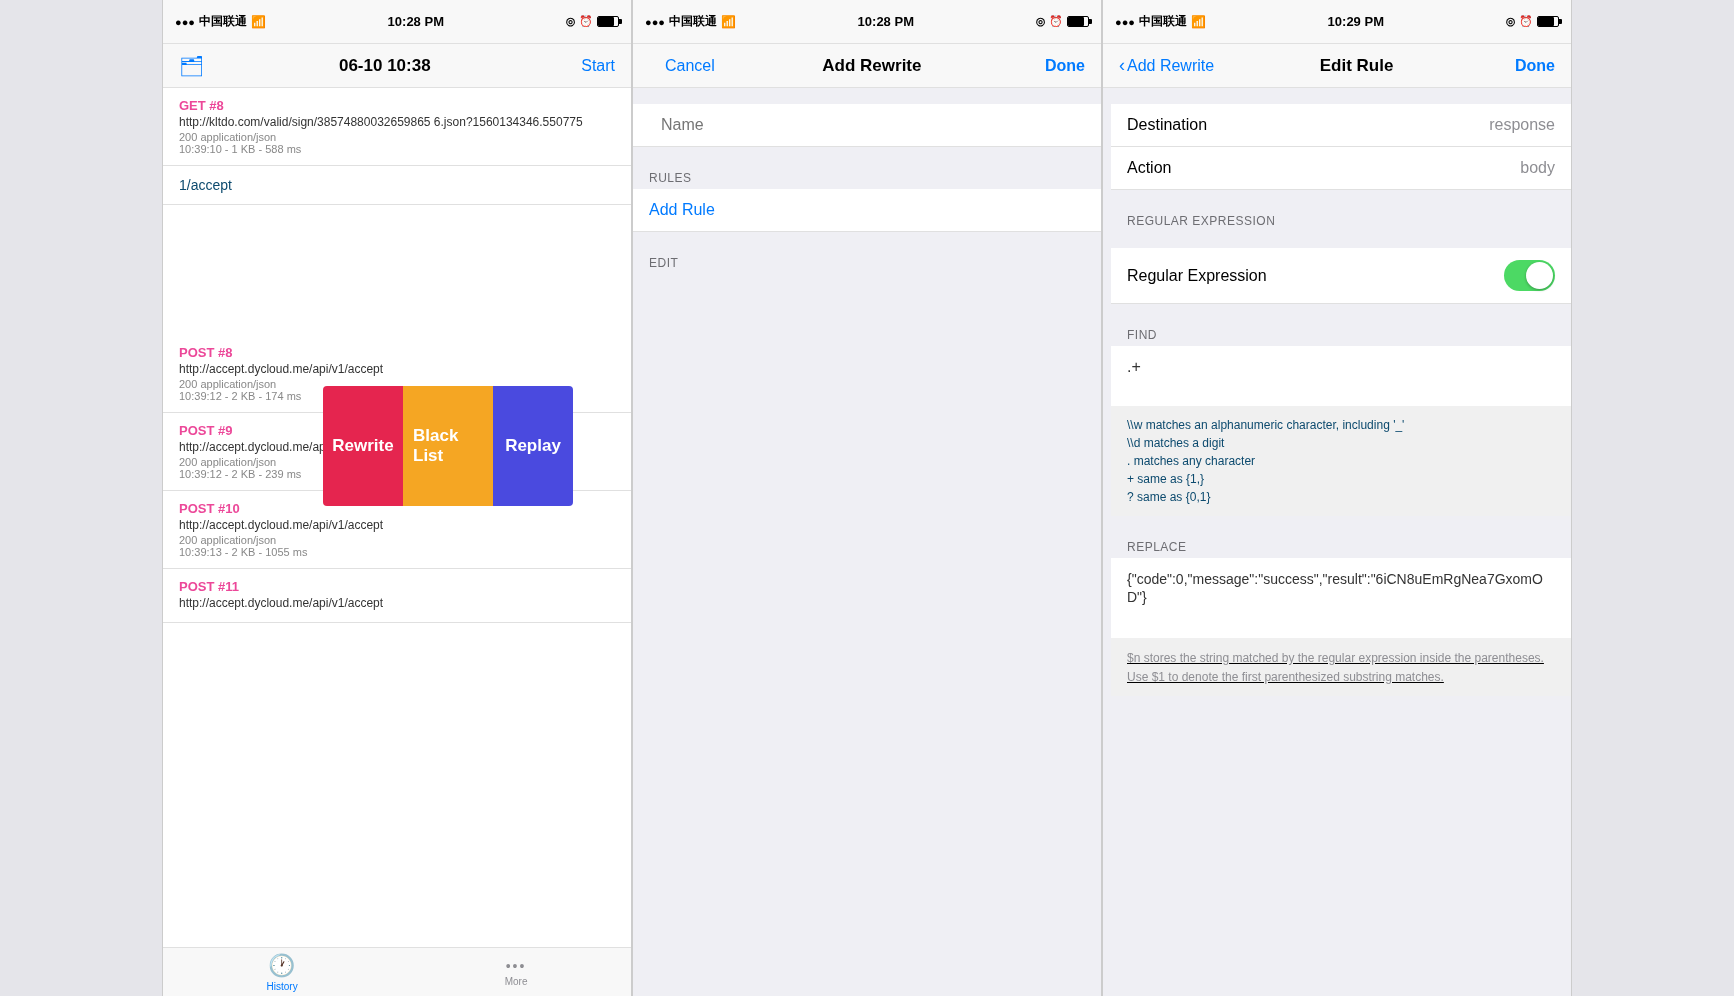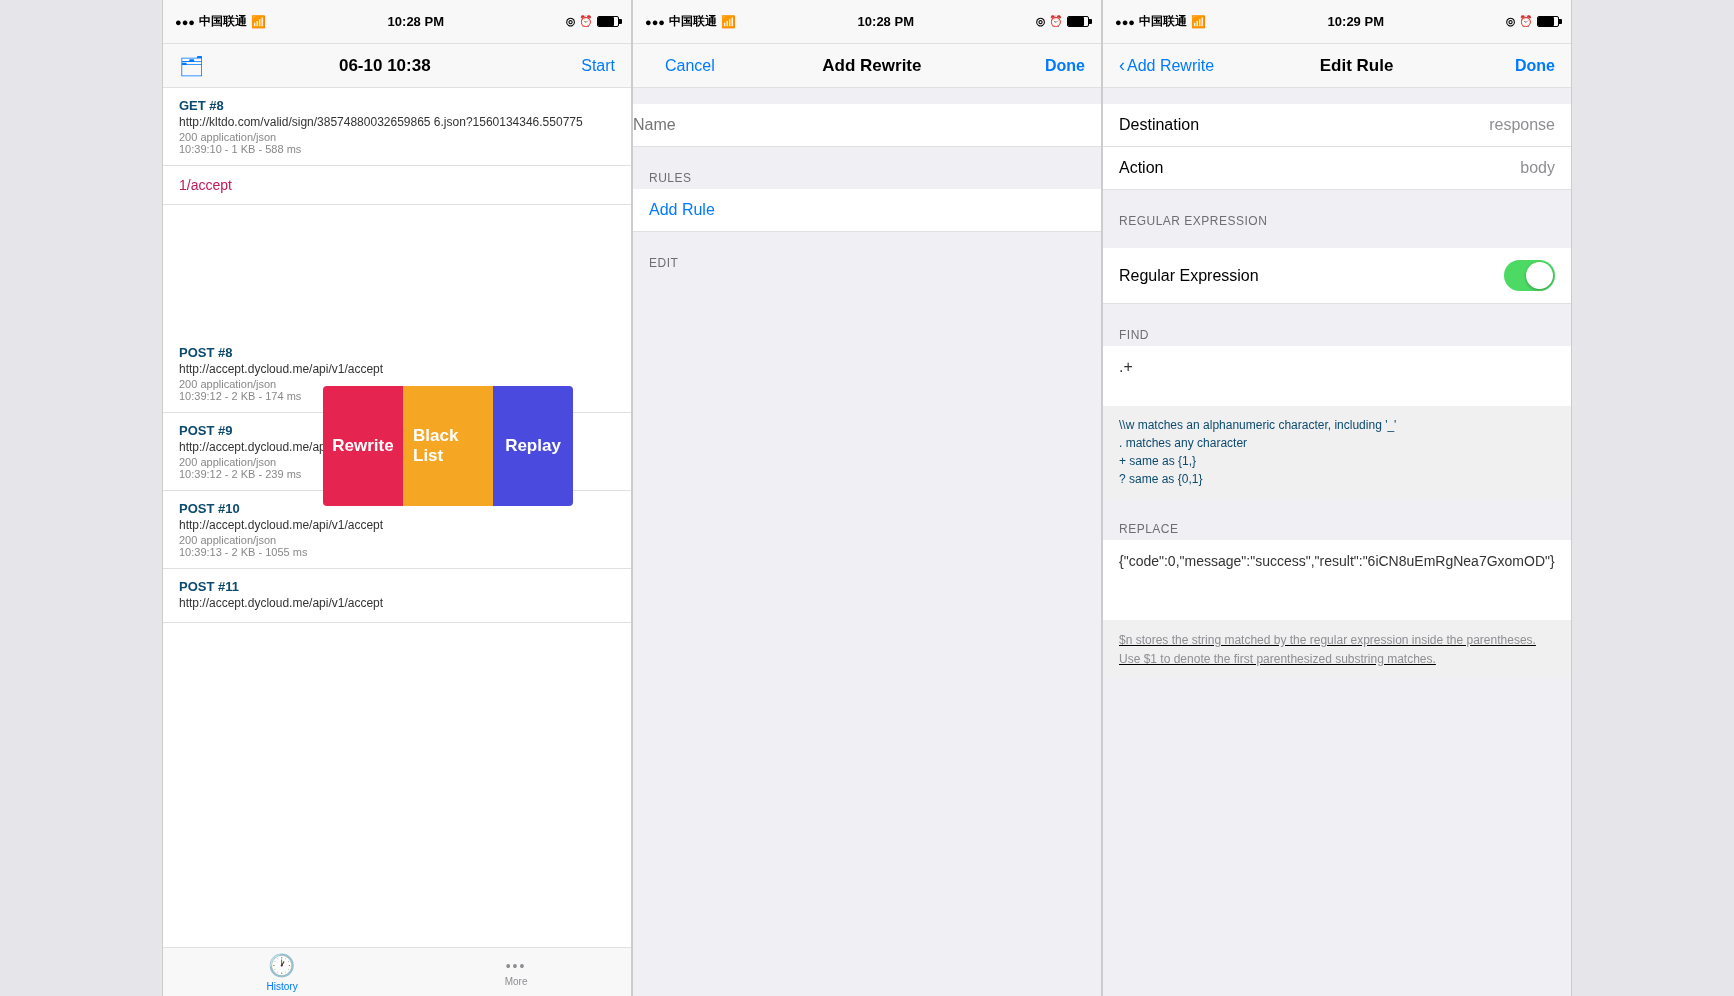--- a/index.html
+++ b/index.html
@@ -52,21 +52,21 @@
       justify-content: space-between;
       padding: 0 16px;
       border-bottom: 1px solid #e0e0e0;
     }
     .nav-title { font-size: 17px; font-weight: 600; color: #000; }
     .nav-action { font-size: 16px; color: #007aff; font-weight: 400; margin-left: 16px; }
 
     
     .history-content { overflow-y: auto; height: calc(996px - 44px - 44px - 49px); }
     .request-item { padding: 10px 16px; border-bottom: 1px solid #e0e0e0; }
-    .request-method { font-size: 13px; font-weight: 600; color: #0c4a6e; }
+    .request-method { font-size: 13px; font-weight: 600; color: #ec4899; }
     .request-url { font-size: 12px; color: #333; word-break: break-all; margin: 2px 0; }
     .request-meta { font-size: 11px; color: #888; }
     .context-menu {
       position: absolute;
       top: 220px;
       left: 160px;
       display: flex;
       gap: 0;
       z-index: 20;
     }
@@ -99,31 +99,31 @@
       justify-content: space-around;
     }
     .tab-item { display: flex; flex-direction: column; align-items: center; gap: 2px; font-size: 10px; }
     .tab-item.active { color: #007aff; }
     .tab-item.inactive { color: #8e8e93; }
     .tab-icon { font-size: 22px; }
 
     
     .form-content { background: #efeff4; height: calc(996px - 44px - 44px); overflow-y: auto; }
     .form-input-section { background: #fff; margin: 16px 0 0 0; }
-    .form-input-row { padding: 12px 0; border-bottom: 1px solid #e0e0e0; }
+    .form-input-row { padding: 12px 28px; border-bottom: 1px solid #e0e0e0; }
     .form-input { width: 100%; border: none; outline: none; font-size: 16px; color: #000; background: transparent; }
     .section-header { padding: 8px 16px 4px; font-size: 12px; color: #6d6d72; text-transform: uppercase; letter-spacing: 0.5px; }
     .section-body { background: #fff; }
     .section-row { padding: 12px 16px; border-bottom: 1px solid #e0e0e0; font-size: 16px; }
     .section-row-url { color: #333; word-break: break-all; }
     .section-row-add { color: #007aff; }
     .section-row-link { color: #007aff; }
 
     
-    .edit-content { background: #efeff4; height: calc(996px - 44px - 44px); overflow-y: auto; }
+    .edit-content { background: #efeff4; height: calc(996px - 44px - 44px); overflow-y: auto; padding-left: 8px; }
     .edit-nav-back { display: flex; align-items: center; gap: 2px; color: #007aff; font-size: 16px; }
     .chevron { font-size: 16px; }
     .detail-section { background: #fff; margin: 16px 0 0 0; }
     .detail-row { display: flex; justify-content: space-between; align-items: center; padding: 12px 16px; border-bottom: 1px solid #e0e0e0; }
     .detail-label { font-size: 16px; color: #000; }
     .detail-value { font-size: 16px; color: #8e8e93; }
     .toggle-on { width: 51px; height: 31px; background: #4cd964; border-radius: 16px; position: relative; }
     .toggle-on::after { content:''; position:absolute; right:2px; top:2px; width:27px; height:27px; background:#fff; border-radius:50%; box-shadow: 0 1px 3px rgba(0,0,0,0.3); }
     .regex-section-header { padding: 8px 16px 4px; font-size: 12px; color: #6d6d72; text-transform: uppercase; letter-spacing: 0.5px; background: #efeff4; }
     .find-input-area { background: #fff; padding: 12px 16px; min-height: 60px; }
@@ -167,21 +167,21 @@
 
     <div class="request-item">
       <div class="request-method">GET  #8</div>
       <div class="request-url">http://kltdo.com/valid/sign/38574880032659865 6.json?1560134346.550775</div>
       <div class="request-meta">200  application/json</div>
       <div class="request-meta">10:39:10 - 1 KB - 588 ms</div>
     </div>
 
     <div style="position:relative;">
       <div class="request-item">
-        <span style="font-size:14px;color:#be185d;text-align:center;">1/accept</span>
+        <span style="font-size:14px;color:#0c4a6e;text-align:center;">1/accept</span>
       </div>
 
       <div class="context-menu">
         <div class="context-btn ctx-rewrite">Rewrite</div>
         <div class="context-btn ctx-blacklist">Black List</div>
         <div class="context-btn ctx-replay">Replay</div>
       </div>
       <div style="height:130px;"></div>
     </div>
 
@@ -320,20 +320,21 @@
       </div>
     </div>
 
     <div style="margin-top:16px;">
       <div class="regex-section-header">FIND</div>
       <div class="find-input-area">
         <span class="find-input-text">.+</span>
       </div>
       <div class="hint-box">
         <div class="hint-text">\\w matches an alphanumeric character, including '_'</div>
+        <div class="hint-text">\\d matches a digit</div>
         <div class="hint-text">. matches any character</div>
         <div class="hint-text">+ same as {1,}</div>
         <div class="hint-text">? same as {0,1}</div>
       </div>
     </div>
 
     <div style="margin-top:16px;">
       <div class="replace-label">REPLACE</div>
       <div class="replace-input-area">
         <span class="replace-text">{"code":0,"message":"success","result":"6iCN8uEmRgNea7GxomOD"}</span>

